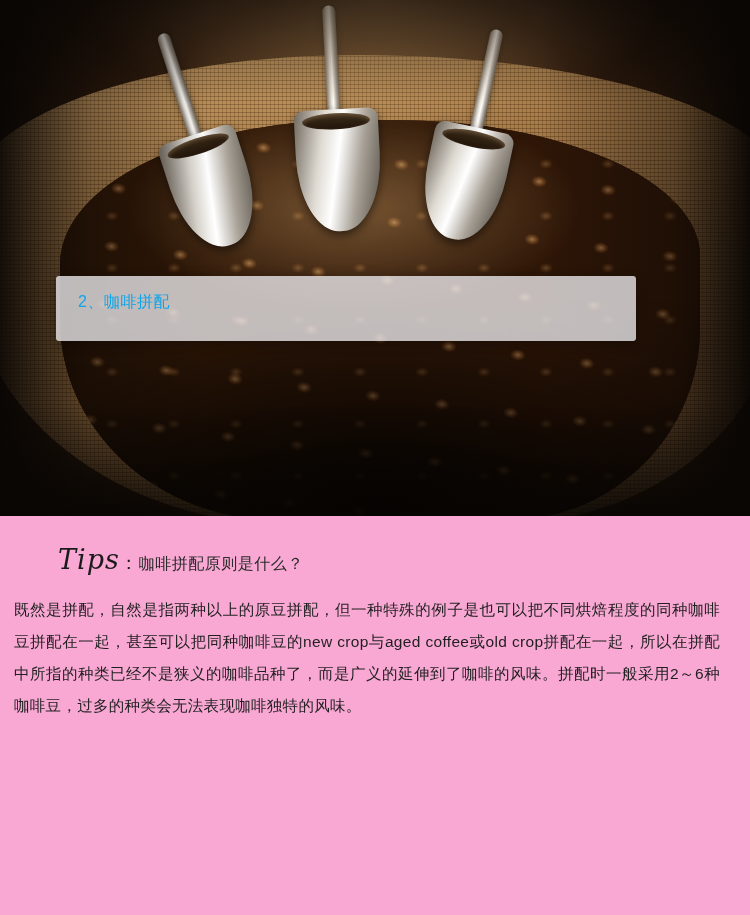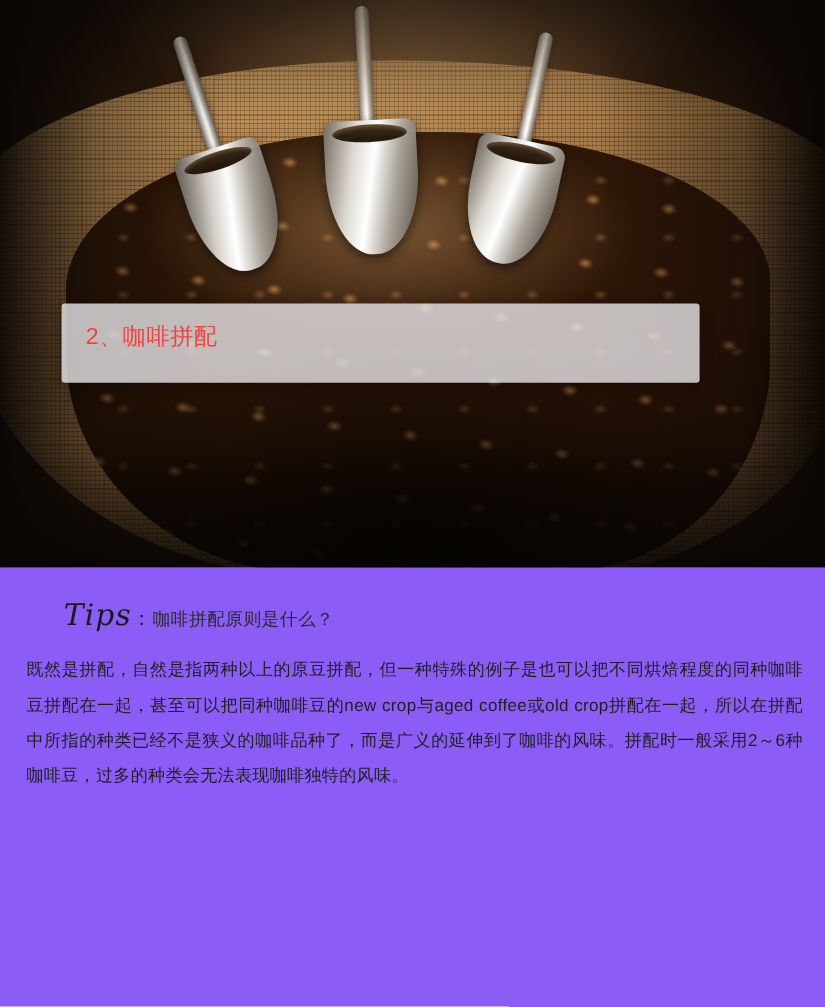--- a/index.html
+++ b/index.html
@@ -170,42 +170,42 @@
     left: 56px;
     top: 276px;
     width: 580px;
     padding: 16px 22px 18px 22px;
     box-sizing: border-box;
     background: rgba(232,230,232,0.80);
     border-radius: 3px;
     box-shadow: 0 2px 12px rgba(0,0,0,0.30);
   }
   .caption-title {
-    font-size: 21px;
-    color: #ef4444;
+    font-size: 16px;
+    color: #0ea5e9;
     margin: 0 0 10px 0;
     font-weight: 400;
     letter-spacing: 0.5px;
   }
   .caption-body {
     font-size: 15px;
     line-height: 30px;
     color: #333333;
     margin: 0;
     letter-spacing: 0.6px;
   }
 
   
   .lower {
     position: absolute;
     left: 0;
     top: 516px;
     width: 750px;
     height: 399px;
-    background: #8b5cf6;
+    background: #f9a8d4;
   }
   .tips-row {
     position: absolute;
     left: 58px;
     top: 28px;
     display: flex;
     align-items: baseline;
   }
   .tips-word {
     font-family: "DejaVu Serif", serif;
@@ -220,21 +220,21 @@
     font-style: normal;
     font-size: 18px;
   }
   .tips-question {
     font-size: 16px;
     color: #2a2a2a;
     letter-spacing: 0.5px;
   }
   .body-text {
     position: absolute;
-    left: 24px;
+    left: 14px;
     top: 78px;
     width: 706px;
     font-size: 15.5px;
     line-height: 32px;
     color: #1f1f1f;
     letter-spacing: 0.3px;
     text-align: justify;
   }
   .body-text p {
     margin: 0;

